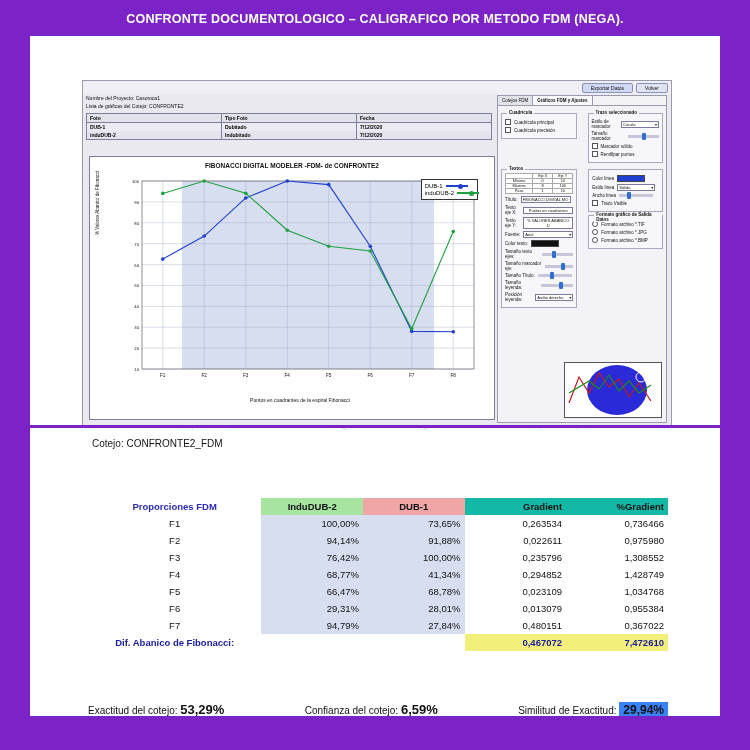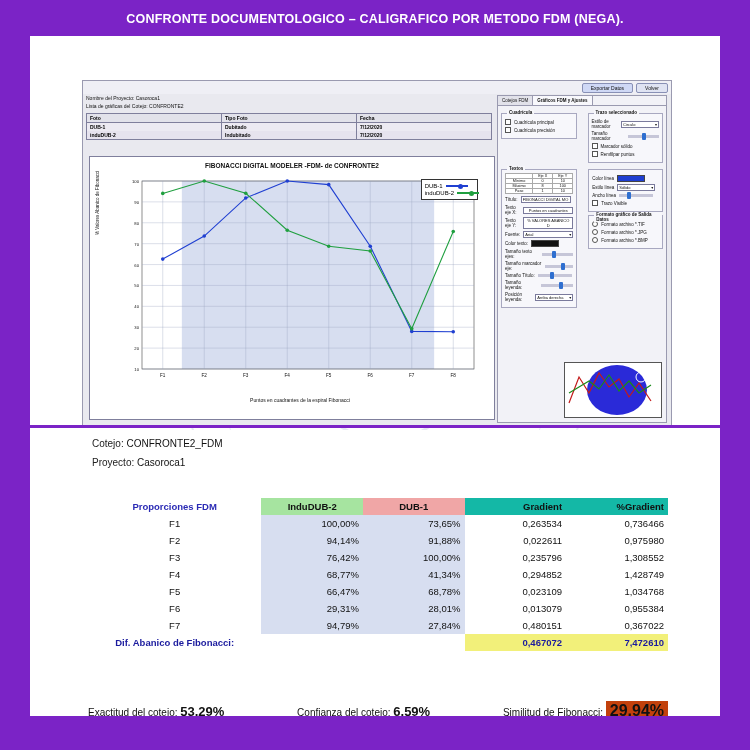--- a/index.html
+++ b/index.html
@@ -175,21 +175,21 @@
   .hdr-grad{background:#14b8a6;font-weight:bold;text-align:right !important;}
   .hdr-prop{color:#2b2bb5;font-weight:bold;}
   .band{background:#d7def0;}
   .diff-row td{font-weight:bold;color:#1b1b9e;}
   .diff-val{background:#f2f07a;font-weight:bold;color:#111;}
   .footer-row{
     position:absolute;left:58px;top:272px;width:580px;display:flex;
     justify-content:space-between;font-size:10px;color:#111;align-items:baseline;
   }
   .big{font-size:13px;font-weight:bold;}
-  .hl{background:#c2410c;padding:1px 4px;font-size:16px;font-weight:bold;}
+  .hl{background:#3b82f6;padding:1px 4px;font-size:12px;font-weight:bold;}
   .divider{
     position:absolute;left:0;top:389px;width:690px;height:3px;background:#7b23c6;z-index:6;
   }
 </style>
 </head>
 <body>
 
 <div class="page-title">CONFRONTE DOCUMENTOLOGICO – CALIGRAFICO POR METODO FDM (NEGA).</div>
 
 <div class="sheet">
@@ -504,24 +504,20 @@
     </div>
   </div>
 
   <div class="divider"></div>
 
   <div class="results">
     <div class="res-head">
       <span class="lbl">Cotejo:</span>
       <span>CONFRONTE2_FDM</span>
     </div>
-    <div class="res-head">
-      <span class="lbl">Proyecto:</span>
-      <span>Casoroca1</span>
-    </div>
 
     <table class="tbl">
       <thead>
         <tr>
           <th class="col-f hdr-prop">Proporciones FDM</th>
           <th class="col-num hdr-indu">InduDUB-2</th>
           <th class="col-num hdr-dub">DUB-1</th>
           <th class="col-num hdr-grad">Gradient</th>
           <th class="col-num hdr-grad">%Gradient</th>
         </tr>
@@ -589,18 +585,18 @@
     <div class="footer-row">
       <div>
         <span>Exactitud del cotejo:</span>
         <span class="big">53,29%</span>
       </div>
       <div>
         <span>Confianza del cotejo:</span>
         <span class="big">6,59%</span>
       </div>
       <div>
-        <span>Similitud de Fibonacci:</span>
+        <span>Similitud de Exactitud:</span>
         <span class="hl">29,94%</span>
       </div>
     </div>
   </div>
 </div>
 
 </body></html>

